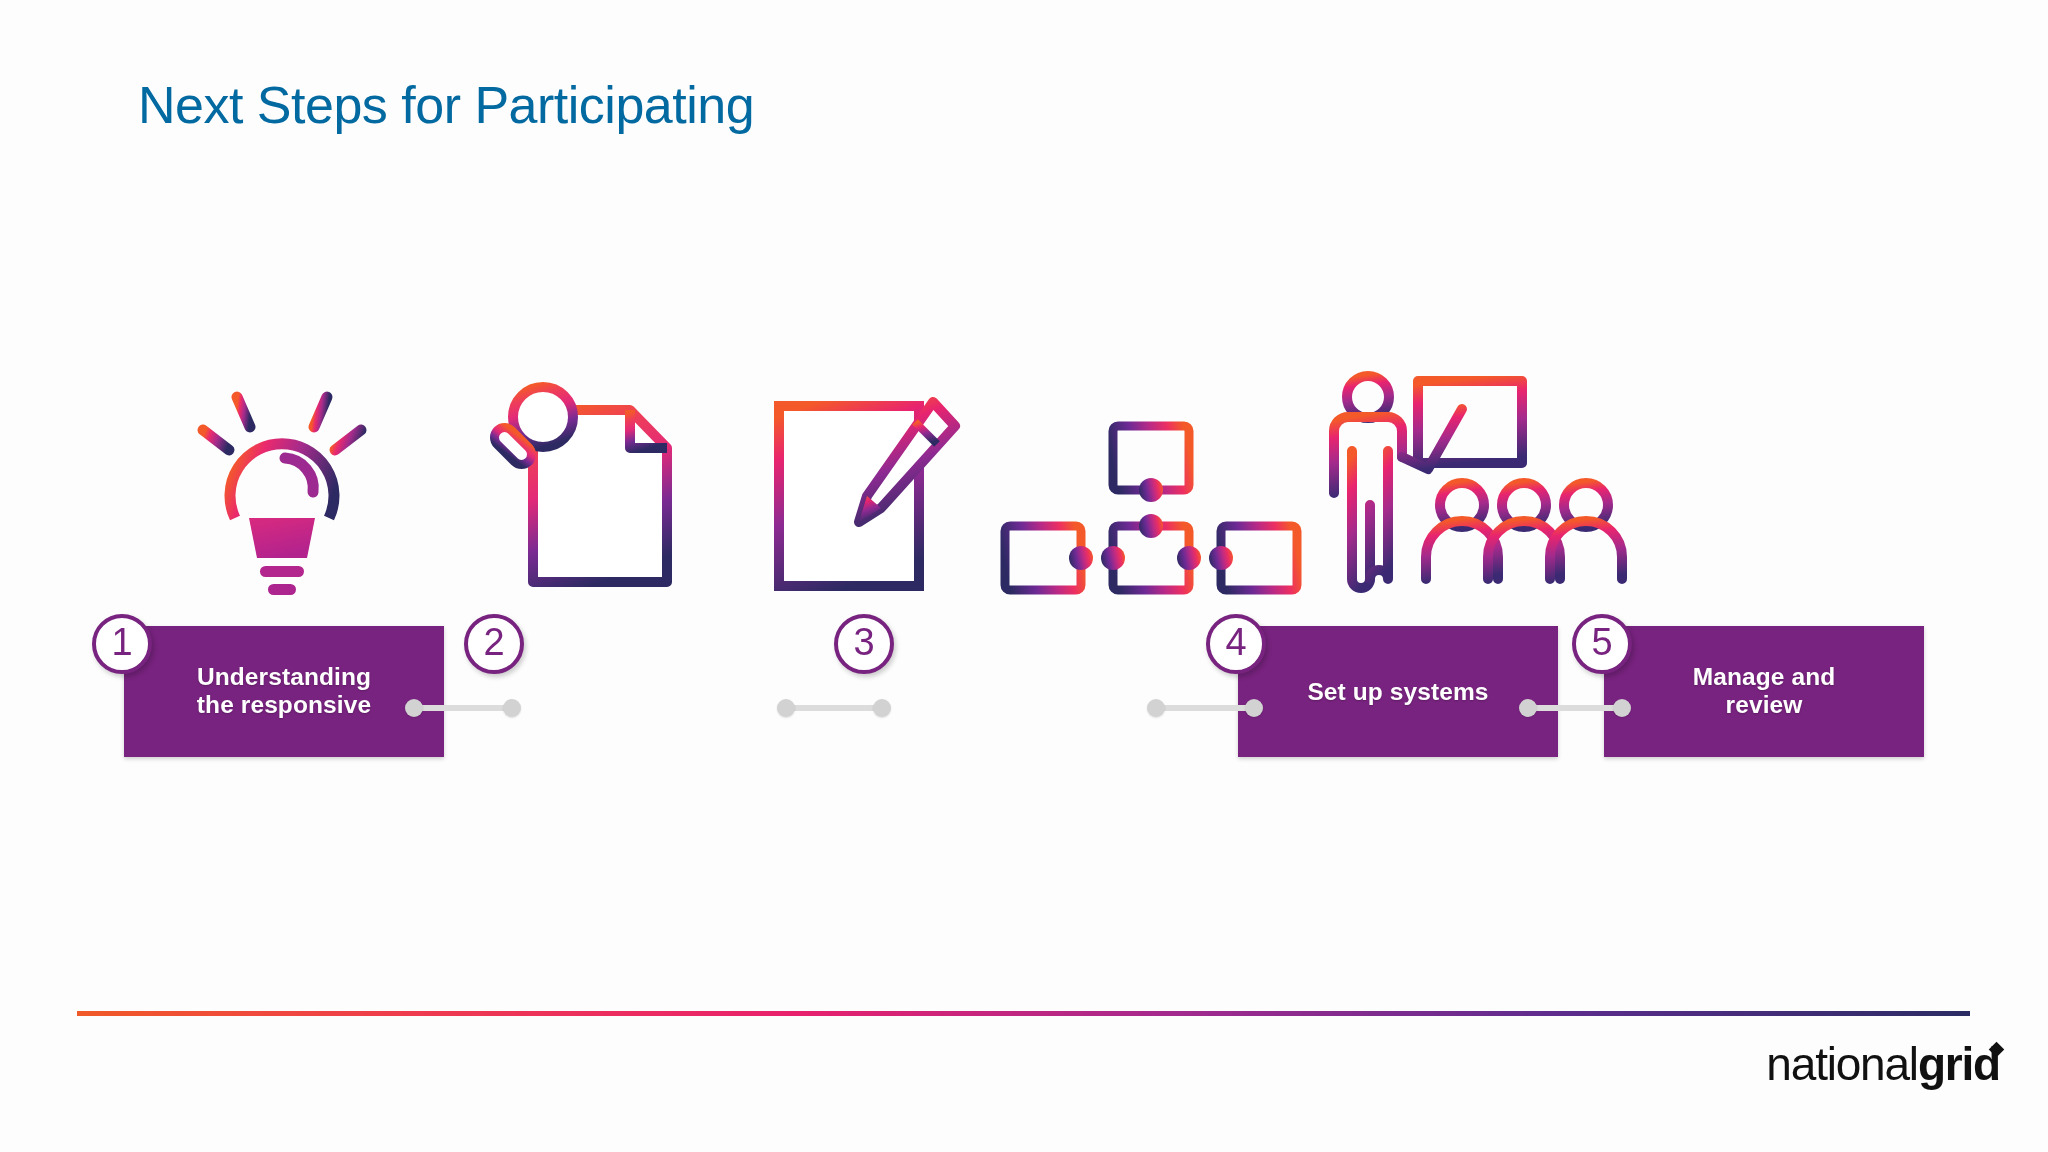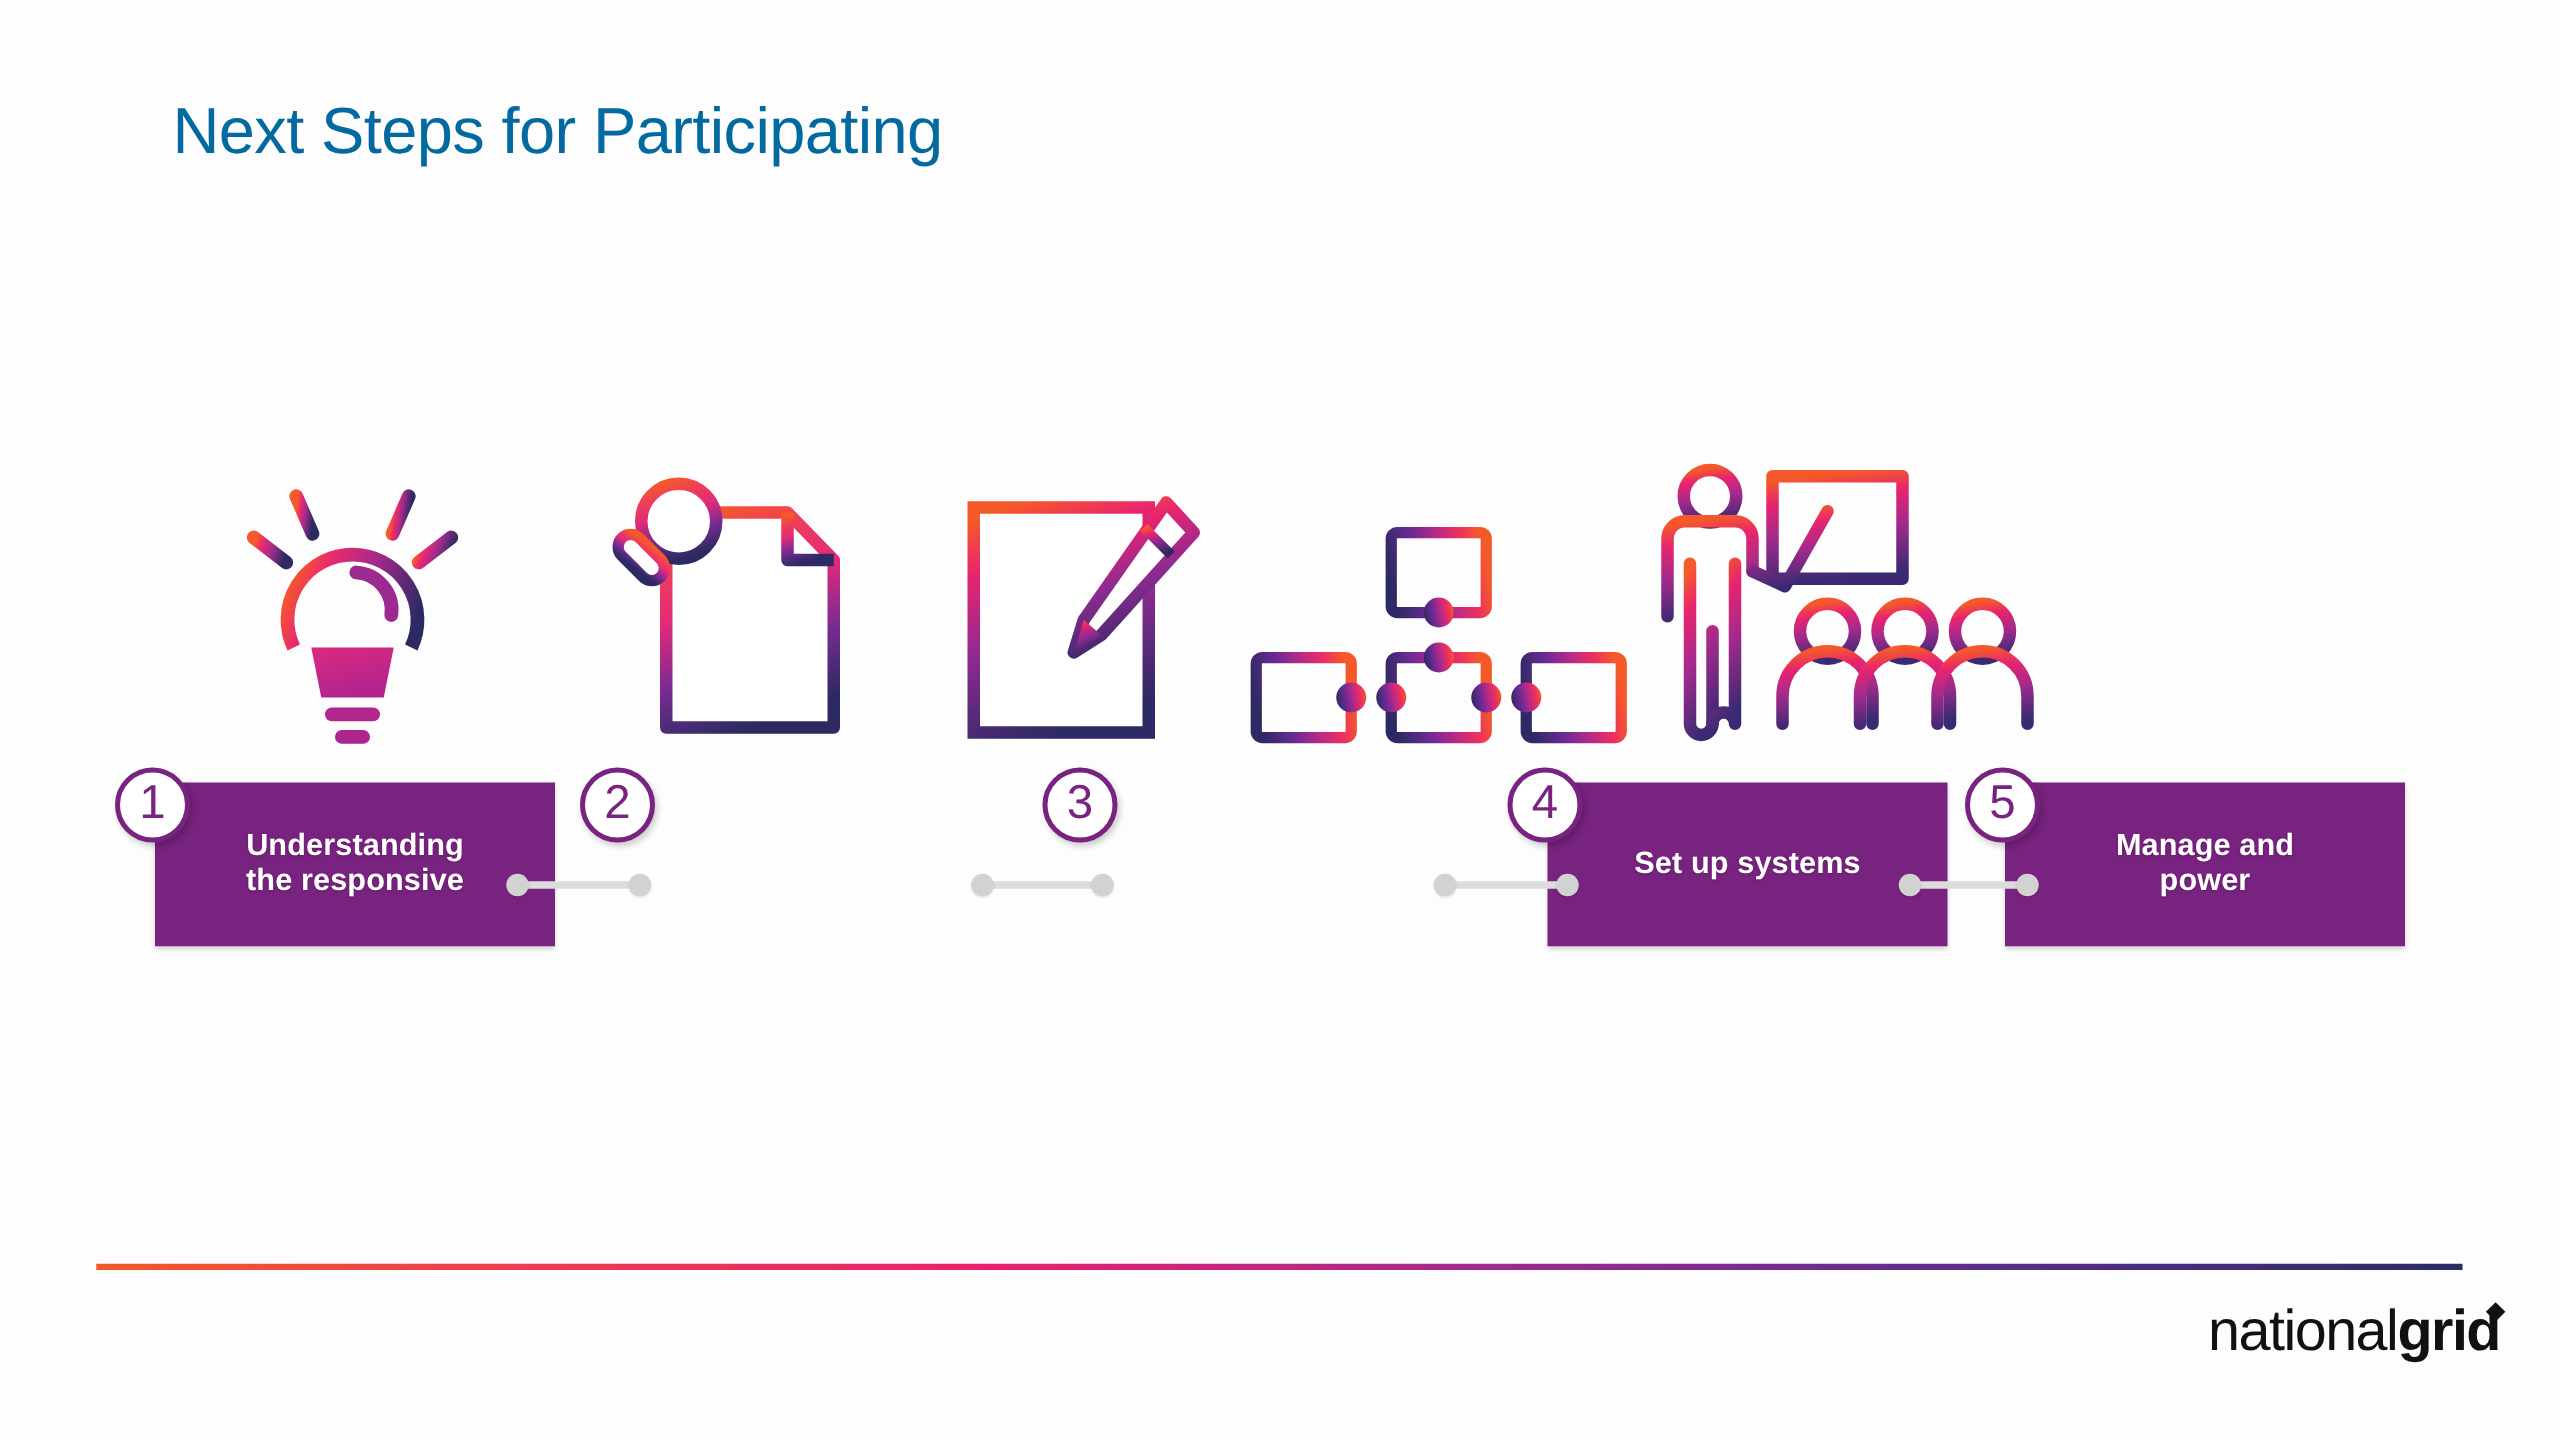--- a/index.html
+++ b/index.html
@@ -261,21 +261,21 @@
         <span>Set up systems</span>
       </div>
     </div>
     <div class="step-badge" style="left:1206px;">
       <span>4</span>
     </div>
 
     <div class="step-box" style="left:1604px;width:320px;">
       <div class="step-label">
         <span>Manage and</span><br>
-        <span>power</span>
+        <span>review</span>
       </div>
     </div>
     <div class="step-badge" style="left:1572px;">
       <span>5</span>
     </div>
 
     <div class="connector" style="left:408px;width:110px;">
       <div class="bar"></div>
       <div class="dot l"></div>
       <div class="dot r"></div>

